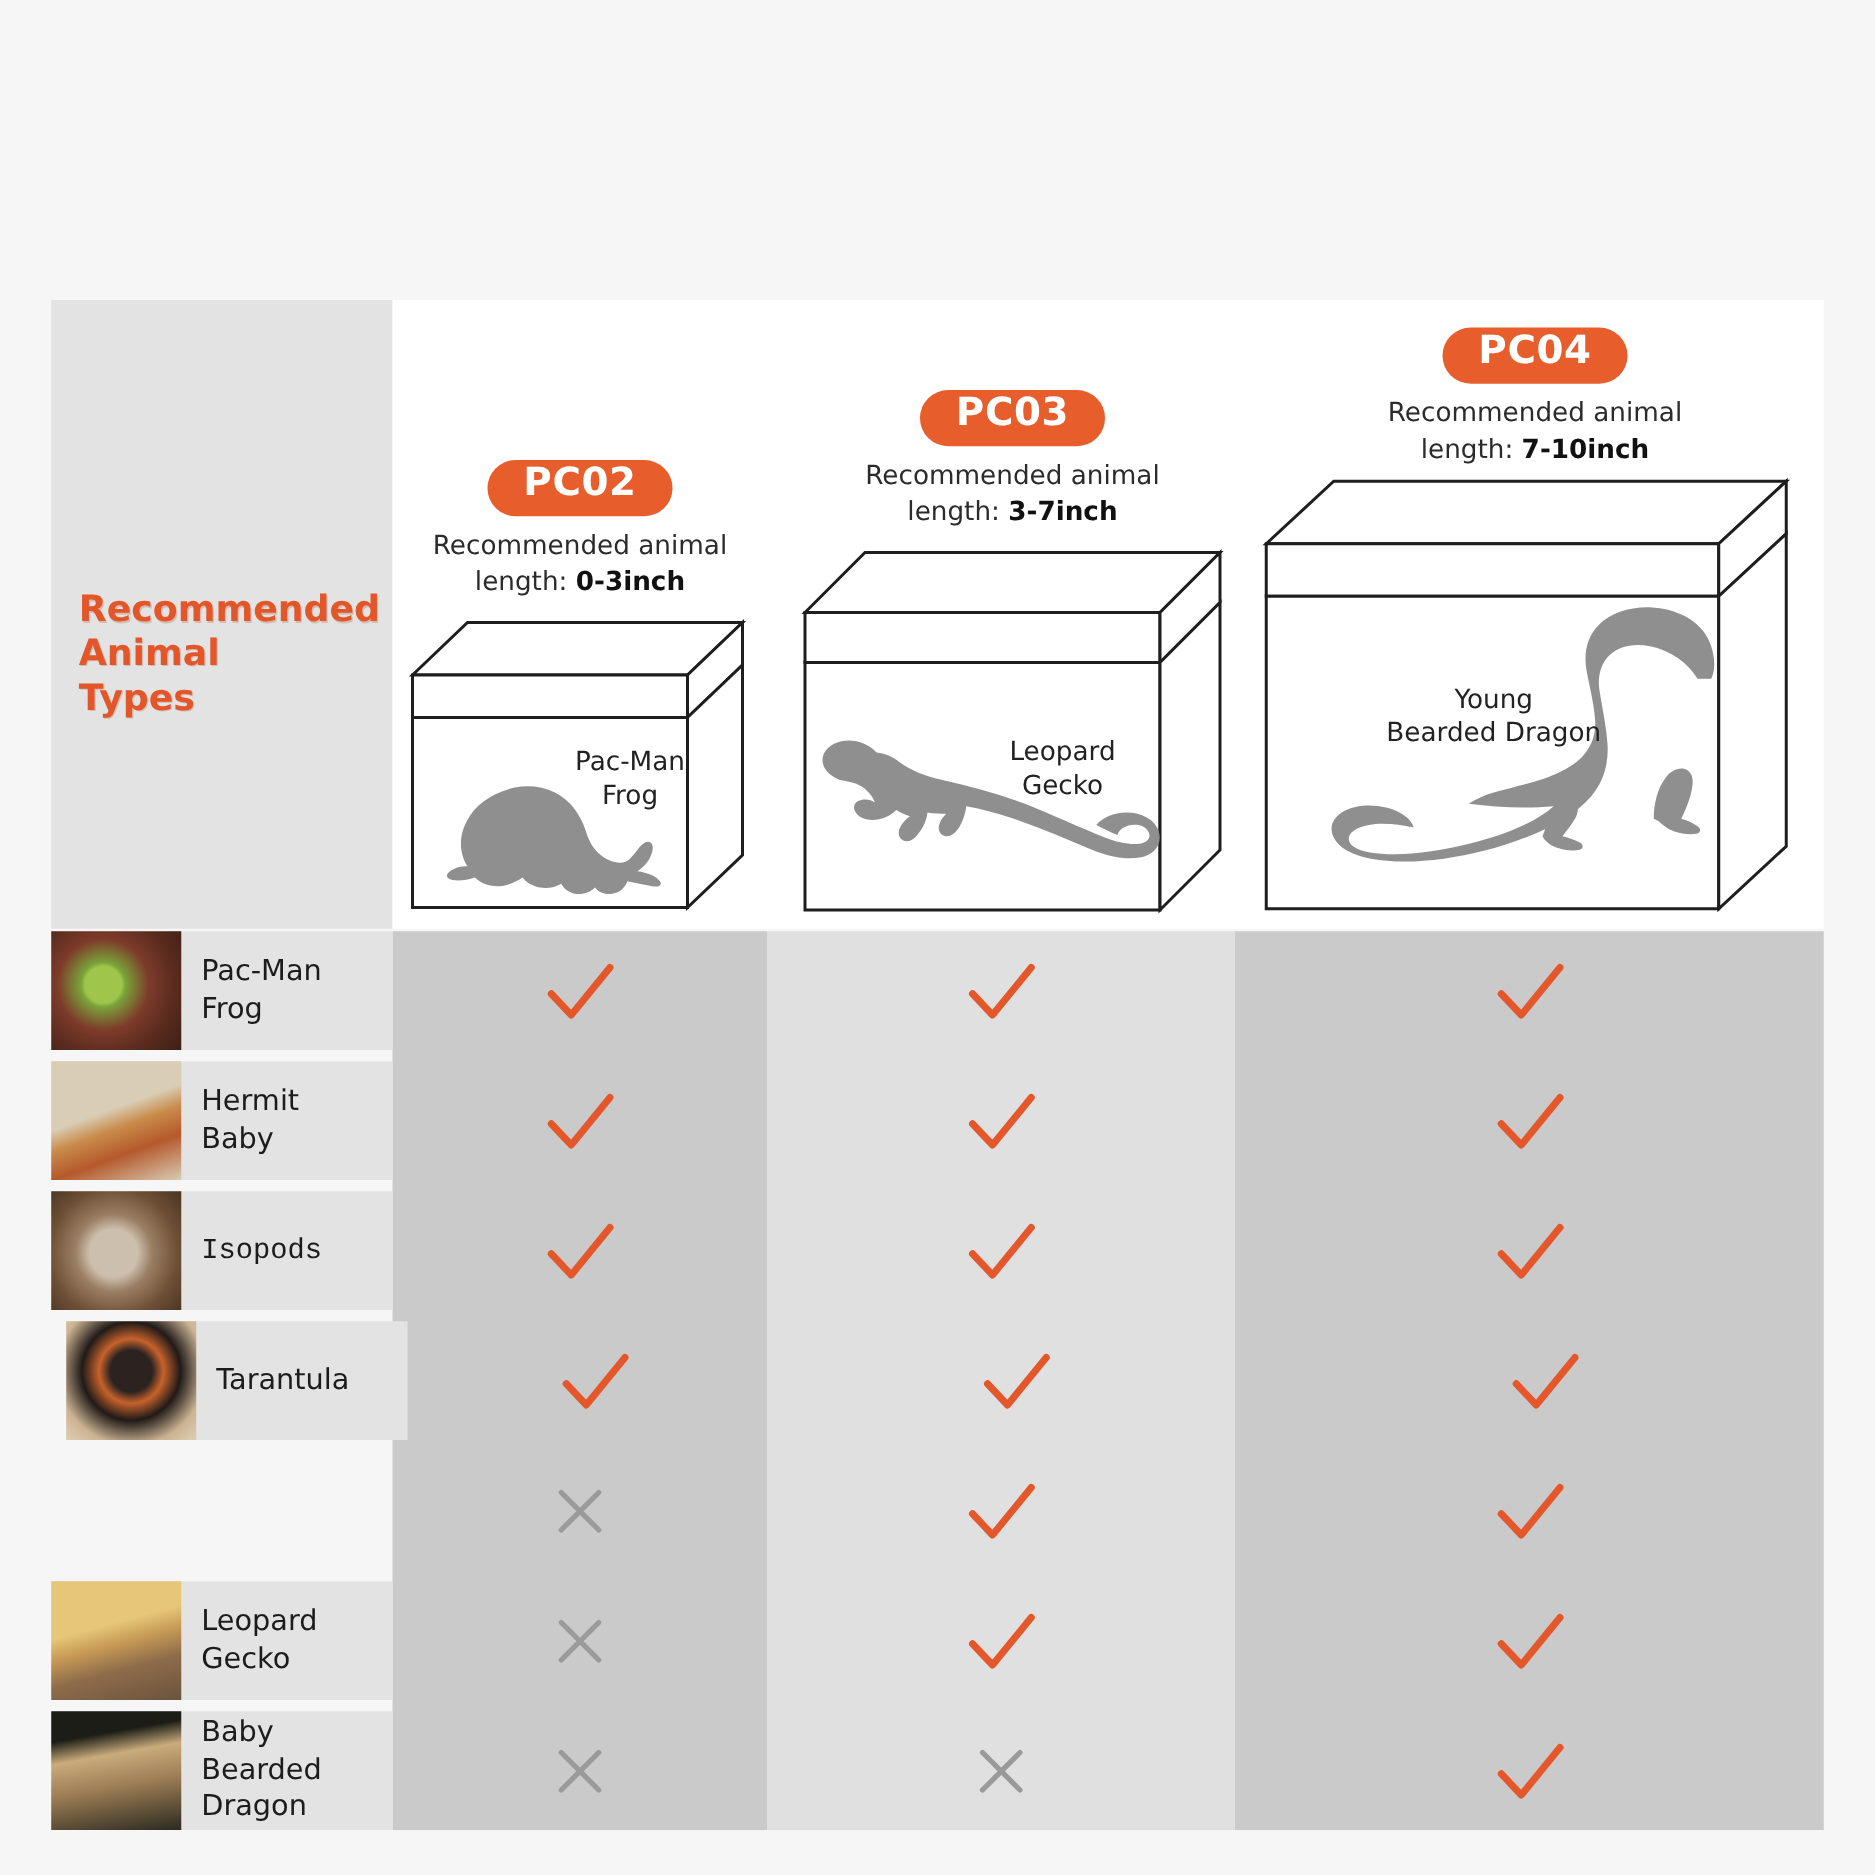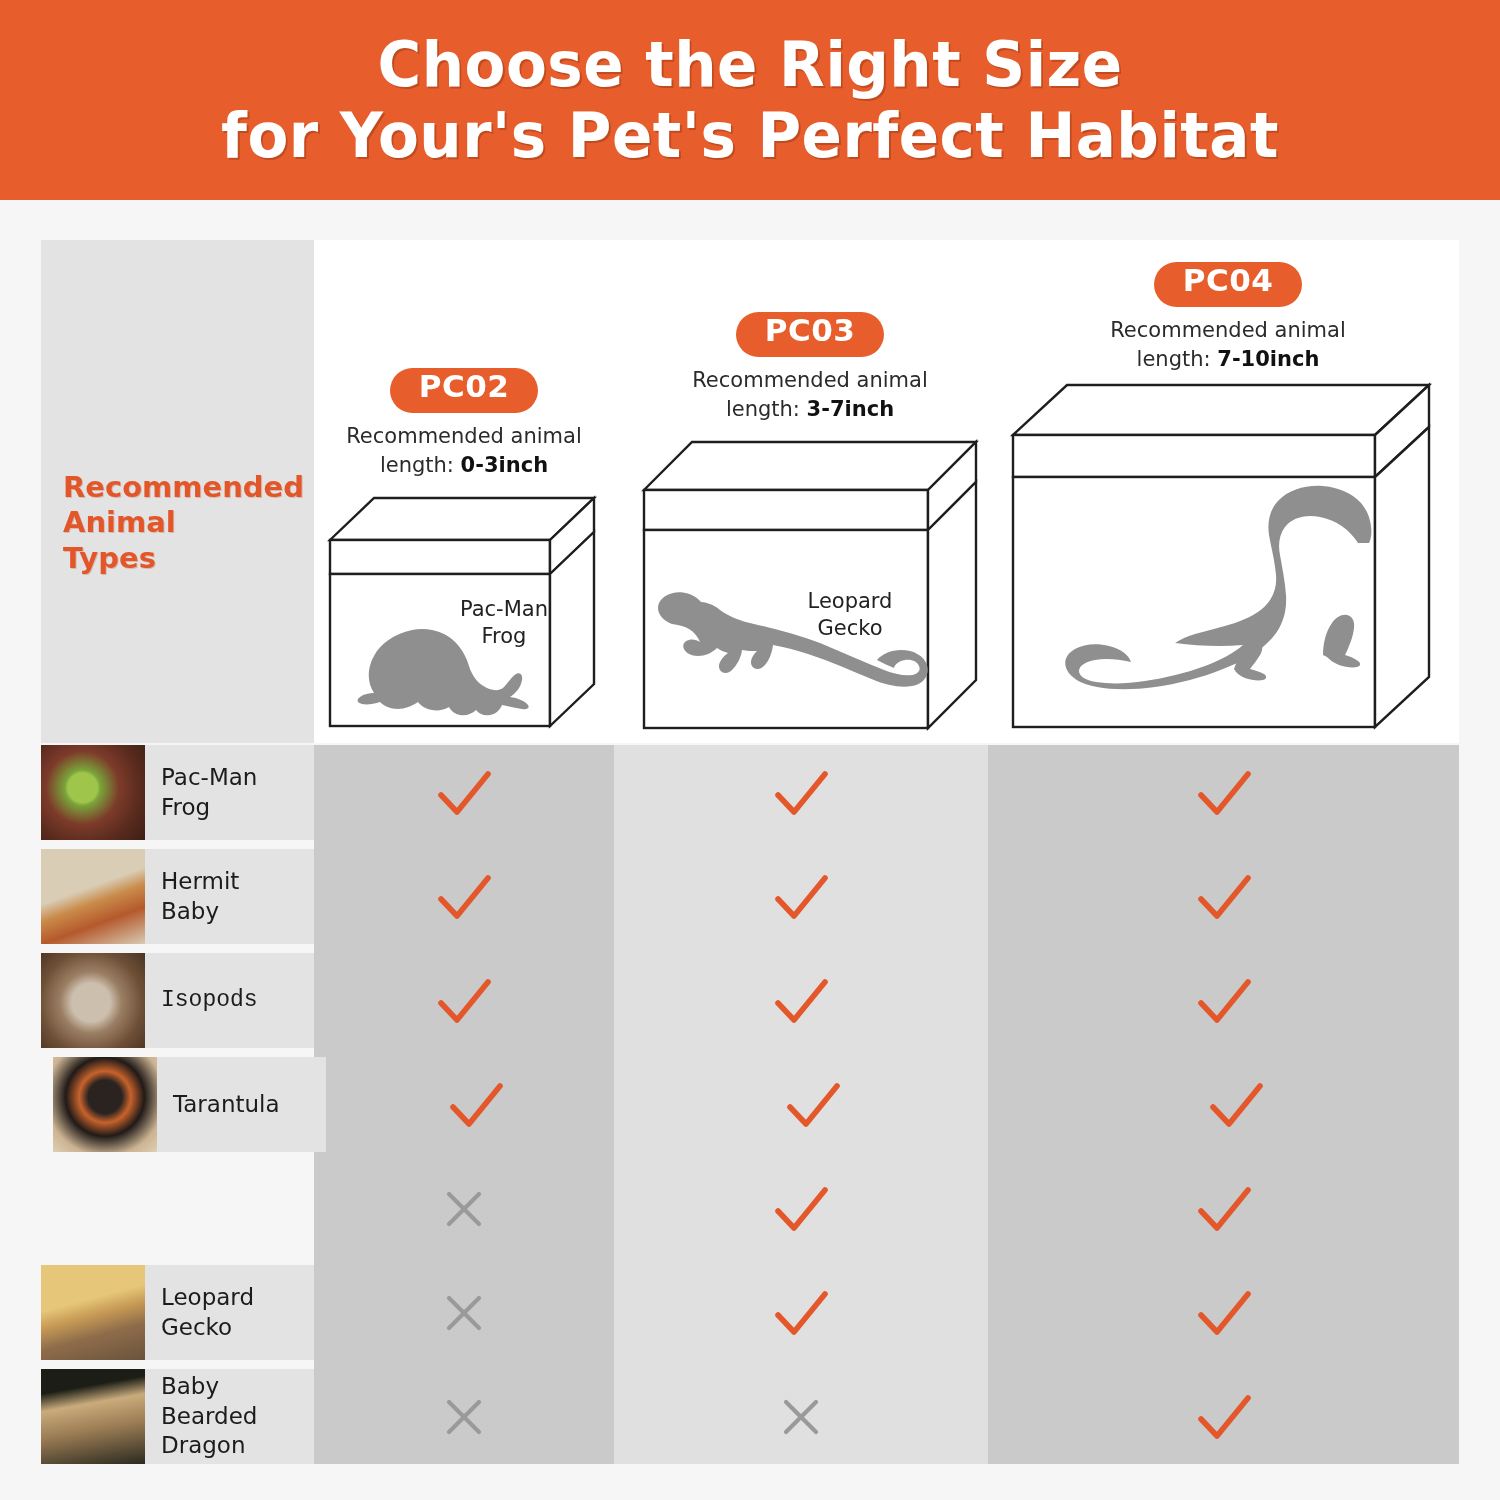--- a/index.html
+++ b/index.html
@@ -89,24 +89,20 @@
     display:flex;align-items:center;justify-content:center;
   }
   .check svg{width:62px;height:52px;}
   .cross svg{width:44px;height:44px;}
 </style>
 </head>
 <body>
 
 <div id="root">
 
-  <div class="banner">
-    <div class="banner-line l1">Choose the Right Size</div>
-    <div class="banner-line l2">for Your's Pet's Perfect Habitat</div>
-  </div>
 
   <div class="panel-left">
     <div class="panel-left-title">
       <div>Recommended</div>
       <div>Animal</div>
       <div>Types</div>
     </div>
   </div>
 
   <div class="panel-right"></div>
@@ -231,20 +227,24 @@
       <path class="silh" d="M318 280 C318 268 321 256 327 248 C331 242 337 239 342 240
         C347 241 350 246 349 253 C348 262 344 272 340 280
         C344 281 349 283 353 286 C356 288 356 291 352 292
         C347 293 340 292 334 290 C329 288 325 285 322 282 Z"></path>
       <path class="silh" d="M232 286 C233 278 237 271 243 267 C247 264 252 264 255 267
         C258 270 258 275 255 280 C252 285 248 290 245 294
         C250 295 255 297 259 299 C262 301 262 304 258 305
         C253 306 246 305 240 303 C235 301 231 298 229 294 Z"></path>
     </svg>
   </div>
+  <div class="boxlabel" style="left:1065px;top:546px;width:260px;">
+    <div>Young</div>
+    <div>Bearded Dragon</div>
+  </div>
 
   <div id="table-area">
       <div class="col-band" style="left: 314px; top: 745px; width: 300px; height: 719px; background: rgb(202, 202, 202);"></div>
       <div class="col-band" style="left: 614px; top: 745px; width: 374px; height: 719px; background: rgb(224, 224, 224);"></div>
       <div class="col-band" style="left: 988px; top: 745px; width: 471px; height: 719px; background: rgb(202, 202, 202);"></div>
       <div class="row" style="top: 745px; height: 95px;">
         <div class="row-label-cell">
           <div class="thumb" style="background-image: radial-gradient(circle at 40% 45%, rgb(159, 198, 74) 0px, rgb(159, 198, 74) 18%, rgb(122, 163, 58) 22%, rgb(125, 59, 42) 45%, rgb(90, 43, 30) 70%, rgb(61, 31, 21) 100%);"></div>
           <div class="row-label">
             <div>Pac-Man</div>

